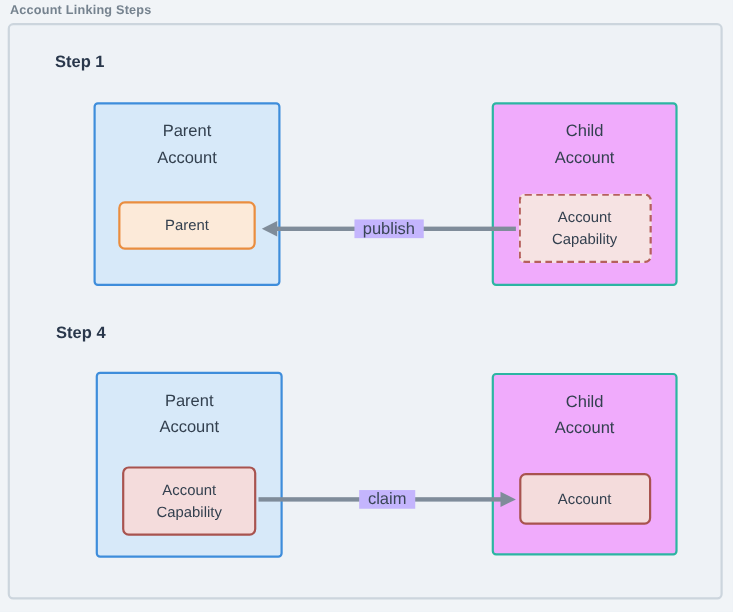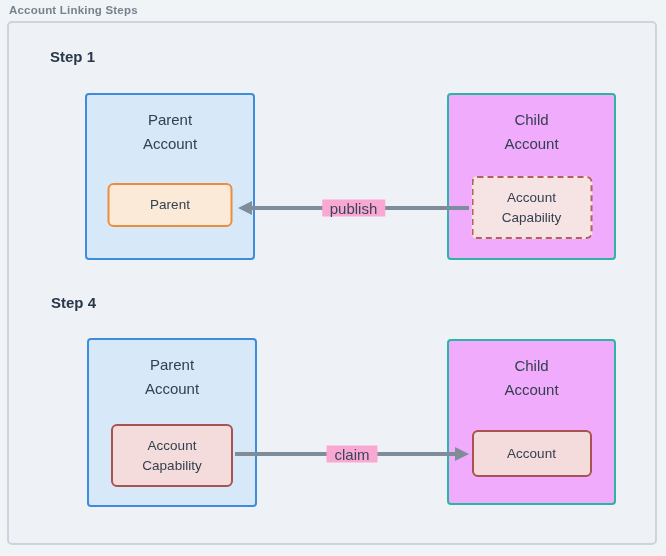--- a/index.html
+++ b/index.html
@@ -47,21 +47,21 @@
   .arrow.to-left  .arrow-line { left:12px; right:0; }
   .arrow.to-right .arrow-line { left:0; right:12px; }
   .arrow-head {
     position:absolute; top:2.5px; width:0; height:0;
     border-top:7.5px solid transparent; border-bottom:7.5px solid transparent;
   }
   .arrow.to-left  .arrow-head { left:0;  border-right:14px solid #7f8c9a; }
   .arrow.to-right .arrow-head { right:0; border-left:14px solid #7f8c9a; }
   .arrow-label {
     position:absolute; left:50%; top:50%; transform:translate(-50%,-50%);
-    background:#f9a8d4; padding:0 8px;
+    background:#c4b5fd; padding:0 8px;
     font-size:15px; color:#3a4656; white-space:nowrap;
   }
 </style>
 </head>
 <body>
 
 <div id="canvas">
 
   <div class="diagram-title">Account Linking Steps</div>
 

